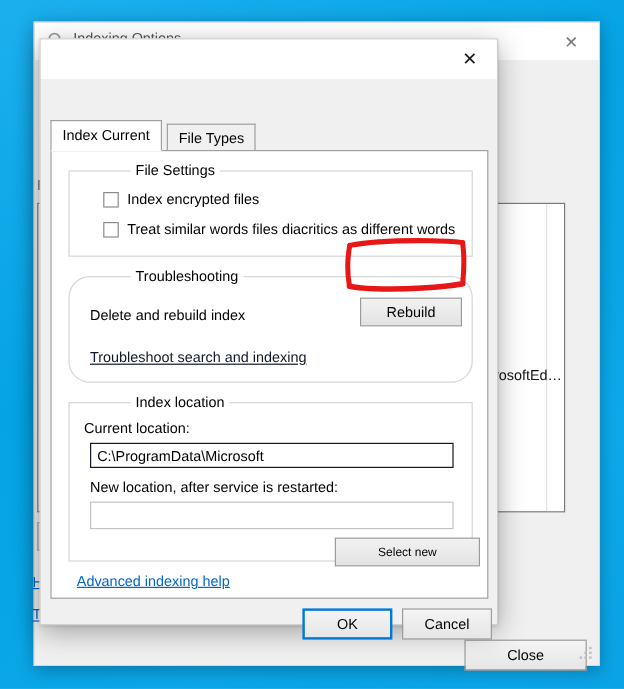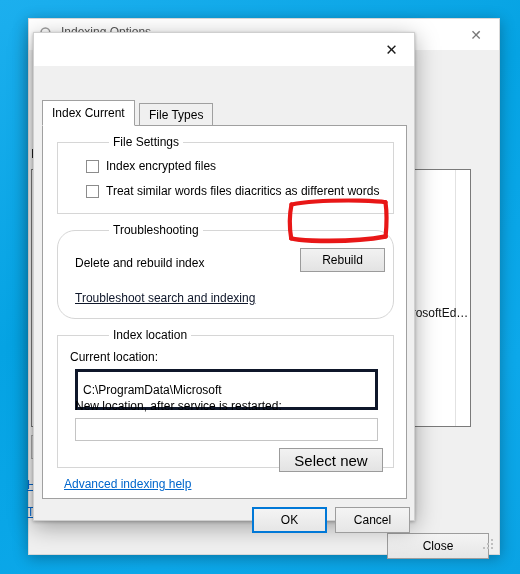--- a/index.html
+++ b/index.html
@@ -373,43 +373,43 @@
     color: #000;
     padding: 0 5px;
     display: flex;
     align-items: center;
     font-family: "Liberation Sans", sans-serif;
   }
   #loc-current-field {
     left: 17px;
     top: 33px;
     width: 303px;
-    height: 41px;
-    border: 3px solid #0f172a;
+    height: 21px;
+    border: 1px solid #0f172a;
   }
   #loc-new-field {
     left: 17px;
     top: 82px;
     width: 303px;
     height: 23px;
     border: 1px solid #c4c4c4;
   }
   #select-new-button {
     position: absolute;
     left: 221px;
     top: 112px;
-    width: 104px;
+    width: 121px;
     height: 24px;
     background: linear-gradient(#f2f2f2, #e3e3e3);
     border: 1px solid #9b9b9b;
     box-sizing: border-box;
     display: flex;
     align-items: center;
     justify-content: center;
-    font-size: 15px;
+    font-size: 10px;
     color: #000;
   }
 
   #adv-help-link {
     position: absolute;
     left: 21px;
     top: 351px;
     font-size: 12px;
     color: #0066cc;
     text-decoration: underline;

